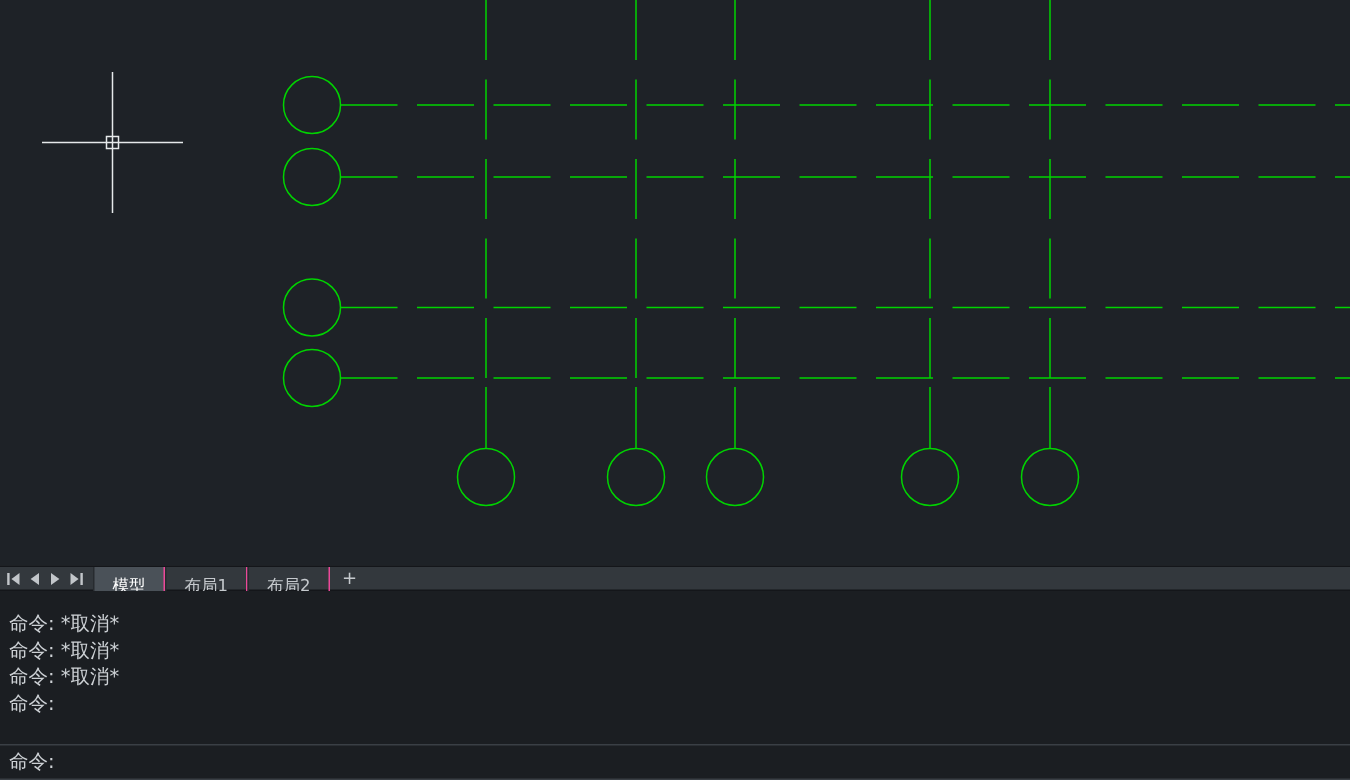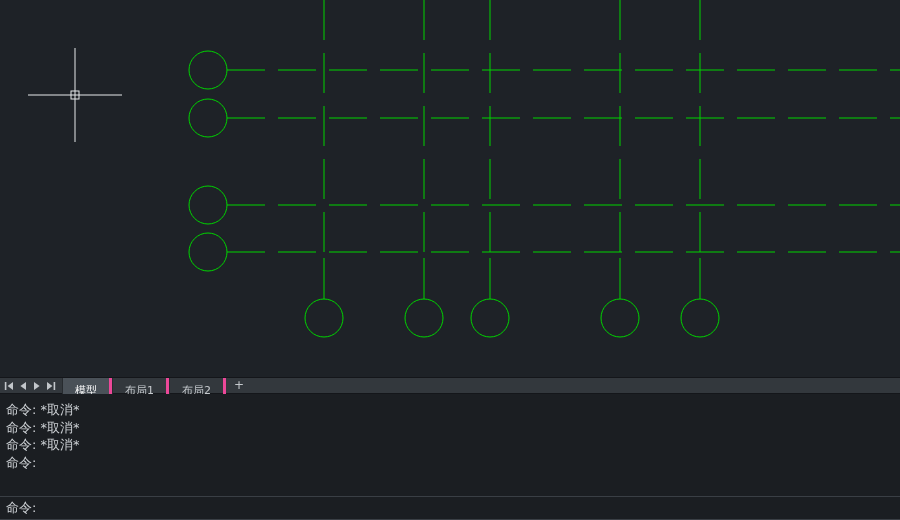--- a/index.html
+++ b/index.html
@@ -51,21 +51,21 @@
     display: flex;
     align-items: center;
     justify-content: center;
     cursor: pointer;
   }
   .tabs { display: flex; align-items: stretch; }
   .tab {
     padding: 12px 12px;
     display: flex;
     align-items: center;
-    border-right: 3px solid #ec4899;
+    border-right: 1px solid #ec4899;
     border-left: 1px solid #272b2f;
     cursor: pointer;
     white-space: nowrap;
     line-height: 15px;
   }
   .tab.active {
     background: #4a5158;
     color: #ffffff;
   }
   .tab.add {
@@ -80,21 +80,21 @@
     background: #1b1e22;
     display: flex;
     flex-direction: column;
     color: #cdd1d5;
     font-size: 13px;
     border-bottom: 1px solid #3a3f45;
     box-sizing: border-box;
   }
   .cmd-history {
     flex: 1;
-    padding: 7px 6px 0 6px;
+    padding: 14px 6px 0 6px;
     overflow: hidden;
   }
   .cmd-line {
     height: 17.5px;
     line-height: 17.5px;
     white-space: pre;
   }
   .cmd-divider {
     height: 0;
     border-top: 1px solid #3a3f45;

